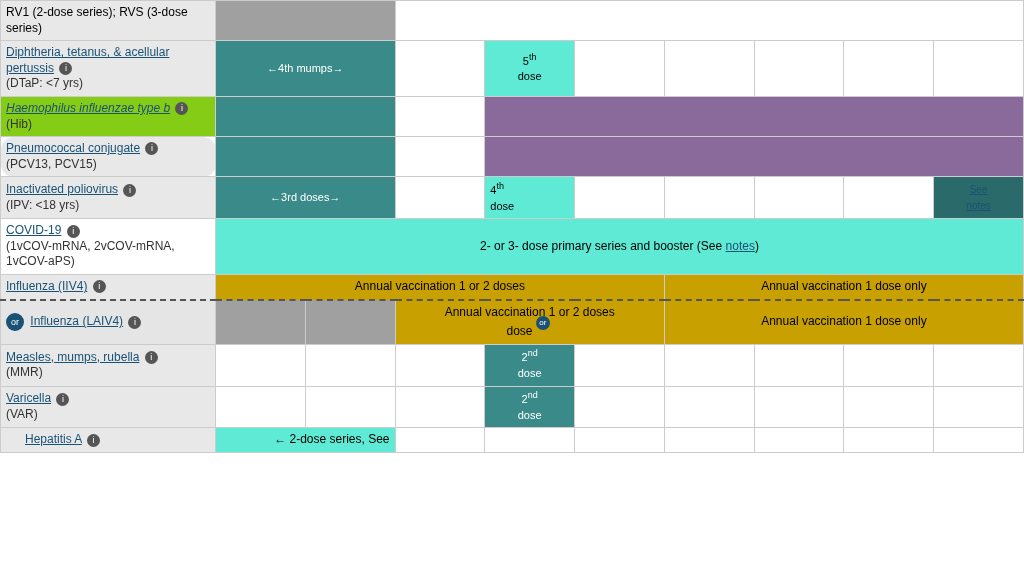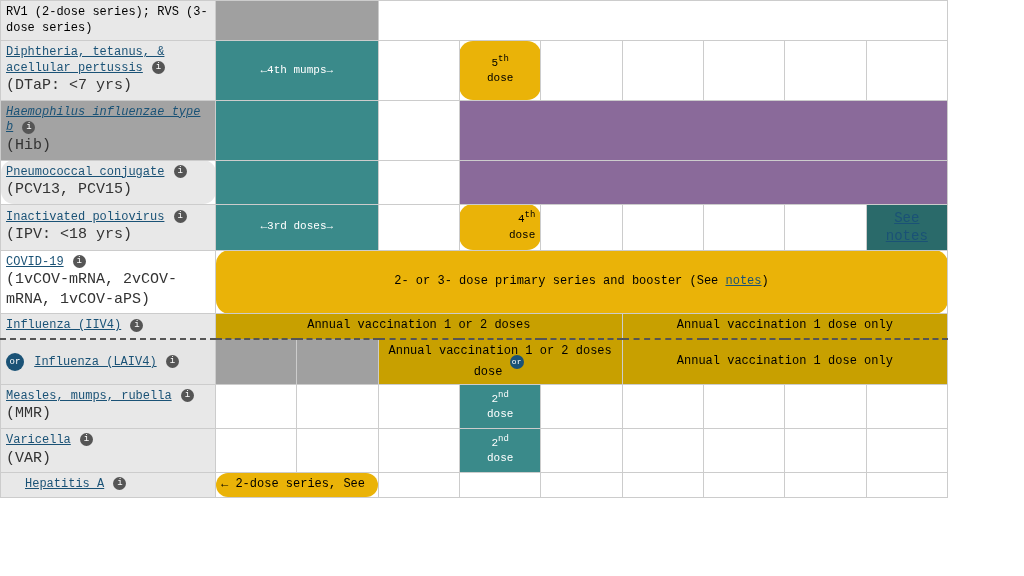--- a/index.html
+++ b/index.html
@@ -5,76 +5,75 @@
     * { box-sizing: border-box; margin: 0; padding: 0; }
     body {
       font-family: Arial, sans-serif;
       font-size: 12px;
       background: #fff;
       overflow: hidden;
       width: 1024px;
       height: 576px;
     }
     .table-container {
-      width: 948px;
+      width: 1024px;
       overflow: hidden;
-      font-family: Liberation Mono, monospace;
     }
     table {
       width: 100%;
       border-collapse: collapse;
       table-layout: fixed;
     }
     td, th {
       border: 1px solid #ccc;
       padding: 4px 5px;
       vertical-align: middle;
       line-height: 1.3;
     }
     .vaccine-col {
       width: 215px;
       background: #f0f0f0;
     }
     
     .row-dtap .vaccine-col { background: #e8e8e8; }
-    .row-hib .vaccine-col { background: #a3a3a3; }
+    .row-hib .vaccine-col { background: #84cc16; }
     .row-pcv .vaccine-col { background: #e8e8e8; border-radius: 13px; }
     .row-ipv .vaccine-col { background: #e8e8e8; }
     .row-covid .vaccine-col { background: #ffffff; }
     .row-influenza-iiv4 .vaccine-col { background: #e8e8e8; }
     .row-influenza-laiv4 .vaccine-col { background: #e5e5e5; }
     .row-mmr .vaccine-col { background: #e8e8e8; }
     .row-varicella .vaccine-col { background: #e8e8e8; }
     .row-hepa .vaccine-col { background: #e8e8e8; padding-left: 24px; }
 
     
     .teal { background: #3a8a8a; color: #fff; text-align: center; }
     .teal-dark { background: #2a6a6a; color: #fff; text-align: center; }
     
     .purple { background: #8a6a9a; color: #fff; }
     
-    .yellow { background: #eab308; color: #000; text-align: center; border-radius: 14px; }
+    .yellow { background: #5eead4; color: #000; text-align: center; }
     .yellow-dark { background: #c8a000; color: #000; text-align: center; }
     
     .gray { background: #a0a0a0; }
     
     .empty { background: #ffffff; }
 
     .vaccine-name {
       font-weight: normal;
       color: #1a5276;
       text-decoration: underline;
       cursor: pointer;
     }
     .vaccine-name-italic {
       font-style: italic;
     }
     .vaccine-sub {
       color: #333;
-      font-size: 15px;
+      font-size: 12px;
     }
     .info-icon {
       display: inline-block;
       width: 13px;
       height: 13px;
       border-radius: 50%;
       background: #555;
       color: #fff;
       font-size: 9px;
       text-align: center;
@@ -103,21 +102,21 @@
     .superscript {
       vertical-align: super;
       font-size: 9px;
     }
     .notes-link {
       color: #1a5276;
       text-decoration: underline;
       cursor: pointer;
     }
     .see-notes {
-      font-size: 14px;
+      font-size: 10px;
       color: #1a5276;
       text-decoration: underline;
     }
     
     .row-rv .vaccine-col { background: #e8e8e8; }
   </style>
 </head>
 <body>
 
 <div class="table-container">
@@ -185,21 +184,21 @@
         <div>
           <a class="vaccine-name">Inactivated poliovirus</a>
           <span class="info-icon">i</span>
         </div>
         <div class="vaccine-sub">(IPV: &lt;18 yrs)</div>
       </td>
       <td class="teal" colspan="2" style="text-align:center;">
         <span class="dose-text">←3rd doses→</span>
       </td>
       <td class="empty"></td>
-      <td class="yellow" style="text-align:right;margin-left:32px;">
+      <td class="yellow" style="text-align:left;margin-left:32px;">
         <span class="dose-text">4<sup class="superscript">th</sup><br>dose</span>
       </td>
       <td class="empty"></td>
       <td class="empty"></td>
       <td class="empty"></td>
       <td class="empty"></td>
       <td class="teal-dark" style="text-align:center;">
         <span class="see-notes">See<br>notes</span>
       </td>
     </tr>
@@ -294,21 +293,21 @@
       <td class="empty"></td>
     </tr>
 
     <tr class="row-hepa">
       <td class="vaccine-col">
         <div>
           <a class="vaccine-name">Hepatitis A</a>
           <span class="info-icon">i</span>
         </div>
       </td>
-      <td class="yellow" colspan="2" style="text-align:left;">
+      <td class="yellow" colspan="2" style="text-align:right;">
         <span>← 2-dose series, See</span>
       </td>
       <td class="empty"></td>
       <td class="empty"></td>
       <td class="empty"></td>
       <td class="empty"></td>
       <td class="empty"></td>
       <td class="empty"></td>
       <td class="empty"></td>
     </tr>

